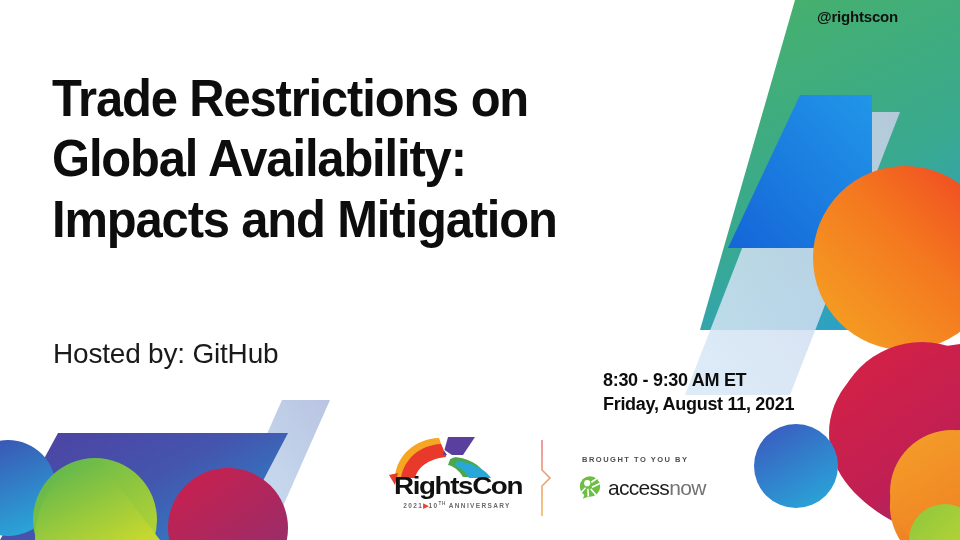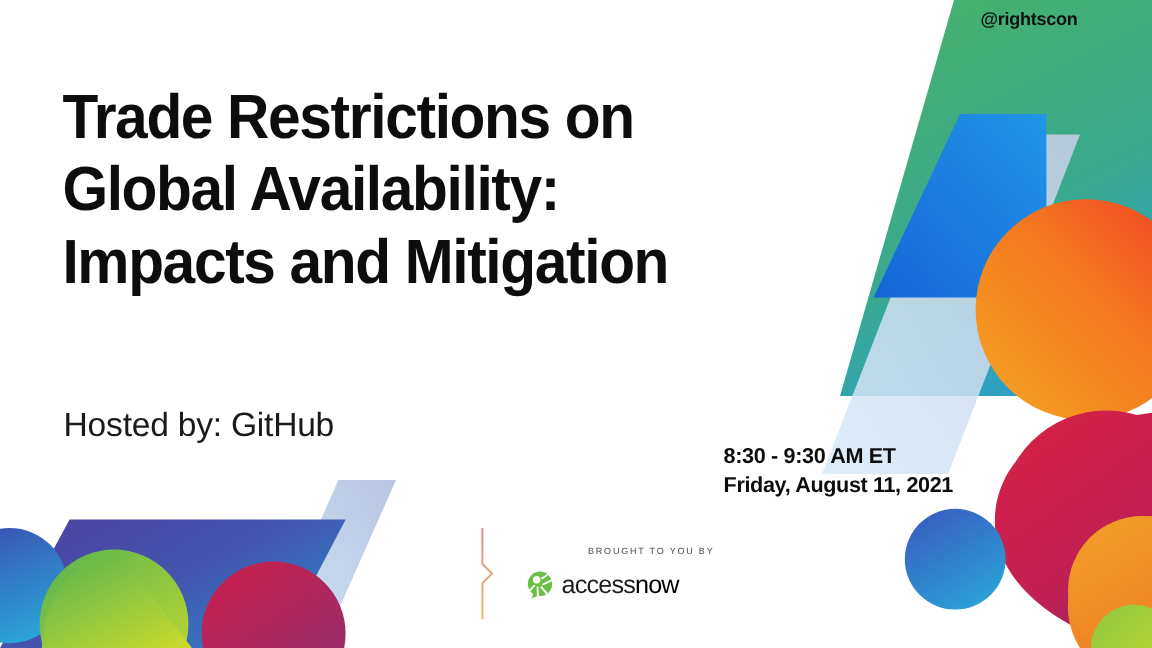--- a/index.html
+++ b/index.html
@@ -140,44 +140,43 @@
   .accessnow-block {
     position: relative;
     width: 150px;
     height: 88px;
   }
   .brought {
     position: absolute;
     left: 17px;
     top: 22px;
     font-size: 7.5px;
-    font-weight: normal;
+    font-weight: bold;
     color: #4d4d4d;
     letter-spacing: 1.5px;
     white-space: nowrap;
-    margin-left: 48px;
   }
   .an-row {
     position: absolute;
     left: 13px;
     top: 42px;
     display: flex;
     align-items: center;
     gap: 6px;
   }
   .an-mark { width: 24px; height: 24px; flex: 0 0 24px; }
   .an-word {
     font-size: 21px;
     color: #1c1c1c;
     letter-spacing: -0.7px;
     white-space: nowrap;
     line-height: 1;
   }
   .an-word .b { font-weight: normal; }
-  .an-word .l { font-weight: normal; color: #000000; }
+  .an-word .l { font-weight: normal; color: #737373; }
 </style>
 </head>
 <body>
 
 <div id="slide">
 
   <div class="deco-layer">
     <svg class="deco-svg" viewBox="0 0 960 540" xmlns="http://www.w3.org/2000/svg">
       <defs>
         <linearGradient id="gGreen" x1="0.35" y1="0" x2="0.75" y2="1">
@@ -288,20 +287,39 @@
 
     <div class="hosted">Hosted by: GitHub</div>
 
     <div class="when">
       <span>8:30 - 9:30 AM ET</span>
       <span>Friday, August 11, 2021</span>
     </div>
 
     <div class="footer">
 
+      <div class="rightscon-logo">
+
+        <svg class="rc-mark" viewBox="0 0 132 46" xmlns="http://www.w3.org/2000/svg">
+          <path d="M4 44 C 6 22 24 6 48 5 L 52 16 C 33 17 19 29 17 44 Z" fill="#f5a623"></path>
+          <path d="M10 45 C 13 26 29 12 50 11 L 56 24 C 40 25 27 33 24 45 Z" fill="#e8392b"></path>
+          <path d="M57 4 L 84 4 L 72 22 L 52 22 Z" fill="#5b3f9e"></path>
+          <path d="M60 24 C 76 24 90 31 96 44 L 72 44 C 68 37 62 33 57 32 Z" fill="#4aa84a"></path>
+          <path d="M66 28 C 82 30 94 36 100 45 L 78 45 C 74 39 70 34 64 33 Z" fill="#29a8d8"></path>
+          <path d="M52 16 L 64 24 L 50 30 L 56 22 Z" fill="#ffffff"></path>
+        </svg>
+
+        <svg class="rc-word" viewBox="0 0 136 26" xmlns="http://www.w3.org/2000/svg">
+          <path d="M0 2 L 9 0 L 6 12 Z" fill="#e8392b"></path>
+          <text x="5" y="21" font-family="Liberation Sans, sans-serif" font-size="24" font-weight="bold" fill="#111111" letter-spacing="-1.2" textLength="128" lengthAdjust="spacingAndGlyphs">RightsCon</text>
+        </svg>
+        <div class="rc-anniv">
+          <span>2021</span><span class="tri">▶</span><span>10</span><span class="sup">TH</span> <span>ANNIVERSARY</span>
+        </div>
+      </div>
 
       <div class="divider">
         <svg width="40" height="90" viewBox="0 0 40 90" xmlns="http://www.w3.org/2000/svg">
           <defs>
             <linearGradient id="gDiv" x1="0" y1="0" x2="0" y2="1">
               <stop offset="0" stop-color="#e8808f"></stop>
               <stop offset="0.5" stop-color="#e9a078"></stop>
               <stop offset="1" stop-color="#f0b95c"></stop>
             </linearGradient>
           </defs>

